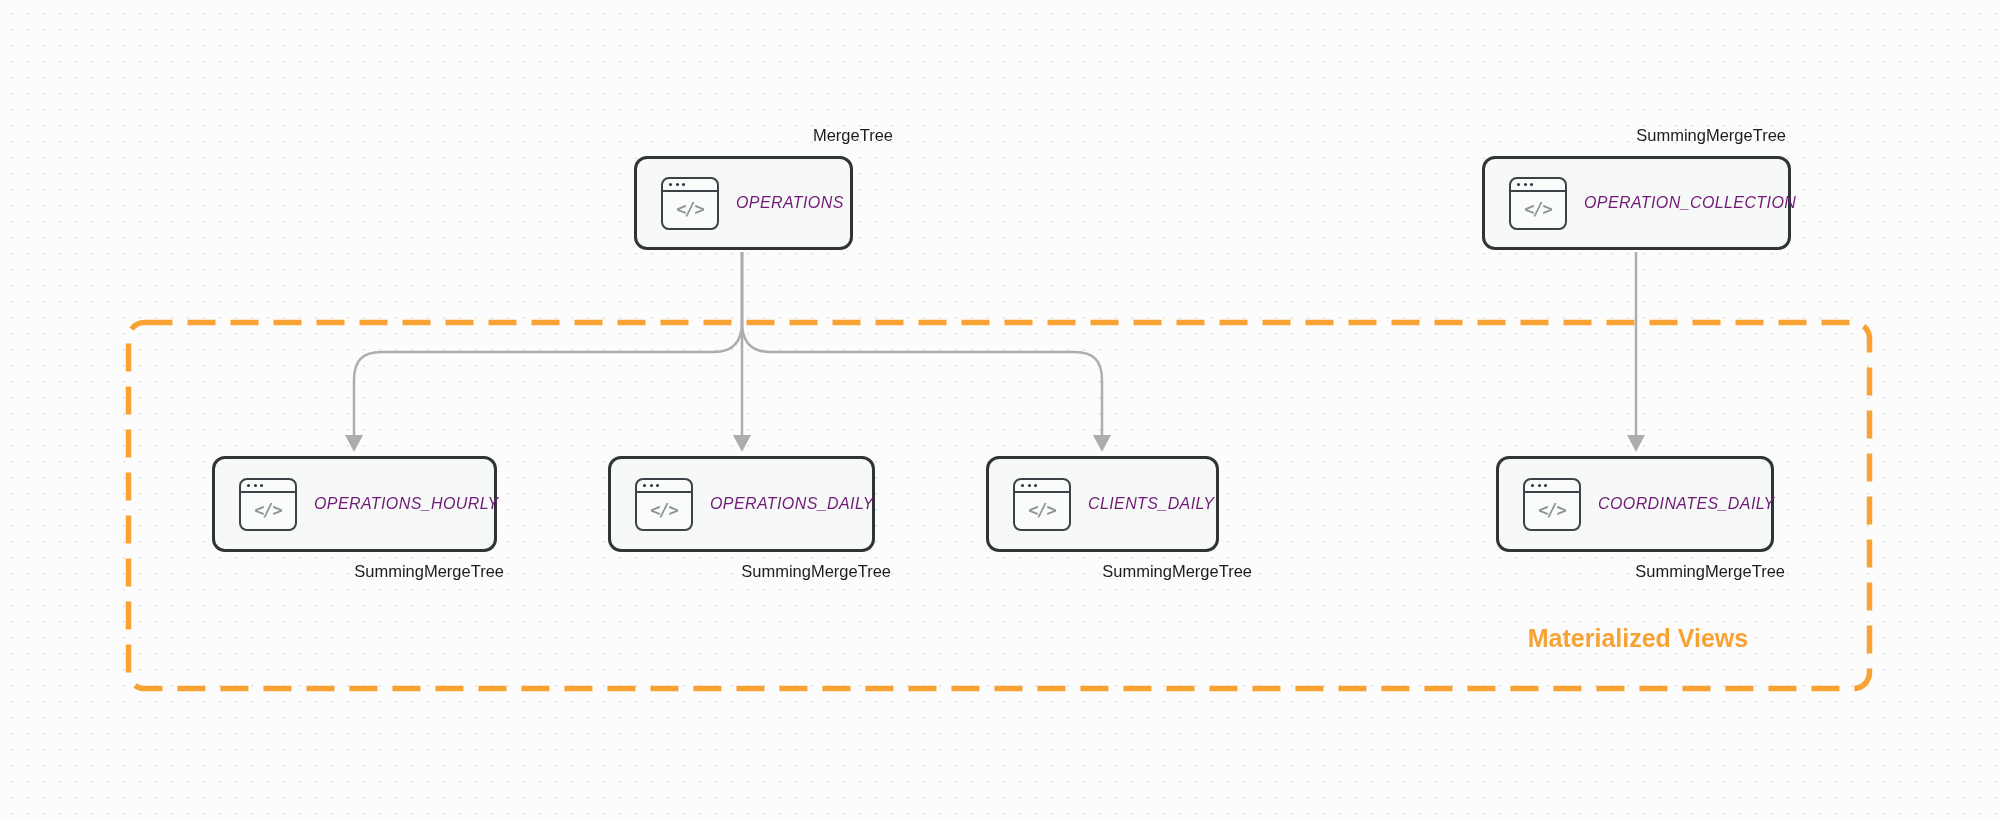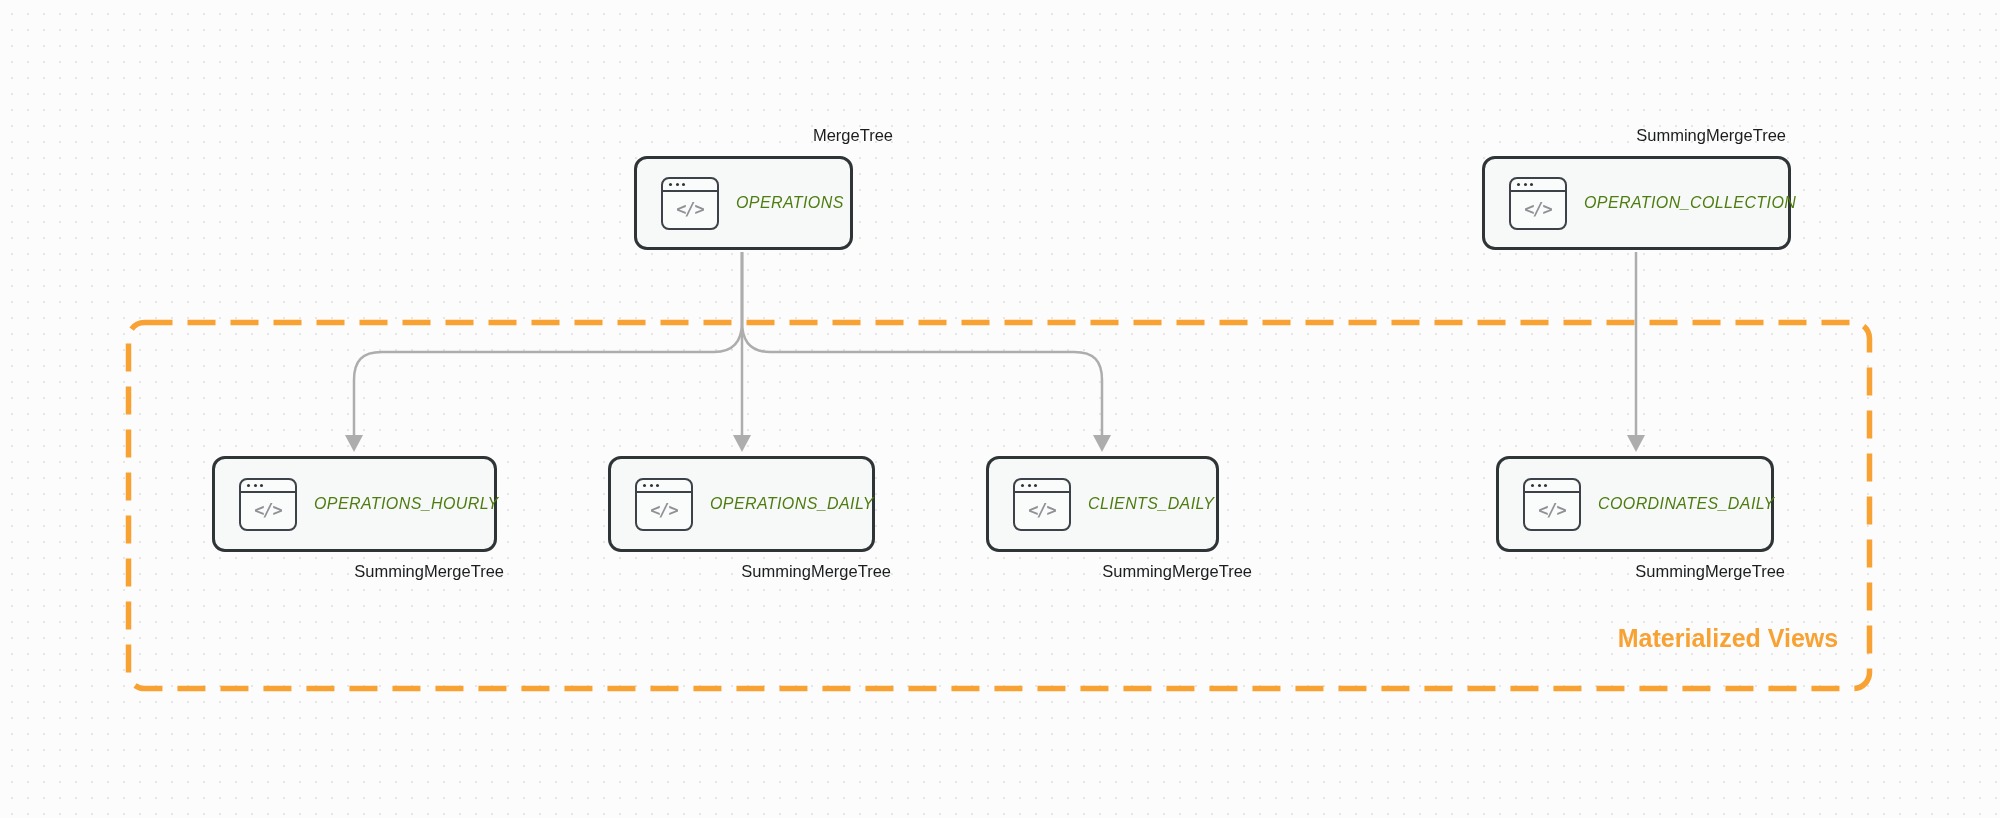--- a/index.html
+++ b/index.html
@@ -28,21 +28,21 @@
     padding-left: 24px;
     background: #F7F8F8;
     border: 3px solid #2F3437;
     border-radius: 13px;
   }
   .node-title {
     font-style: italic;
     font-size: 16px;
     font-weight: 500;
     letter-spacing: 0.4px;
-    color: #4d7c0f;
+    color: #701a75;
     white-space: nowrap;
   }
   .win-icon {
     flex: 0 0 auto;
     width: 58px;
     height: 53px;
     border: 2.5px solid #3C4247;
     border-radius: 8px;
     background: #FAFBFB;
     overflow: hidden;
@@ -77,21 +77,21 @@
     width: 300px;
     text-align: right;
     font-size: 16.5px;
     font-weight: 500;
     color: #1B1D1F;
     line-height: 22px;
     white-space: nowrap;
   }
   .group-label {
     position: absolute;
-    left: 1578px;
+    left: 1488px;
     top: 624px;
     width: 300px;
     text-align: center;
     font-size: 25px;
     font-weight: 600;
     color: #F7A233;
     white-space: nowrap;
   }
 </style>
 </head>

